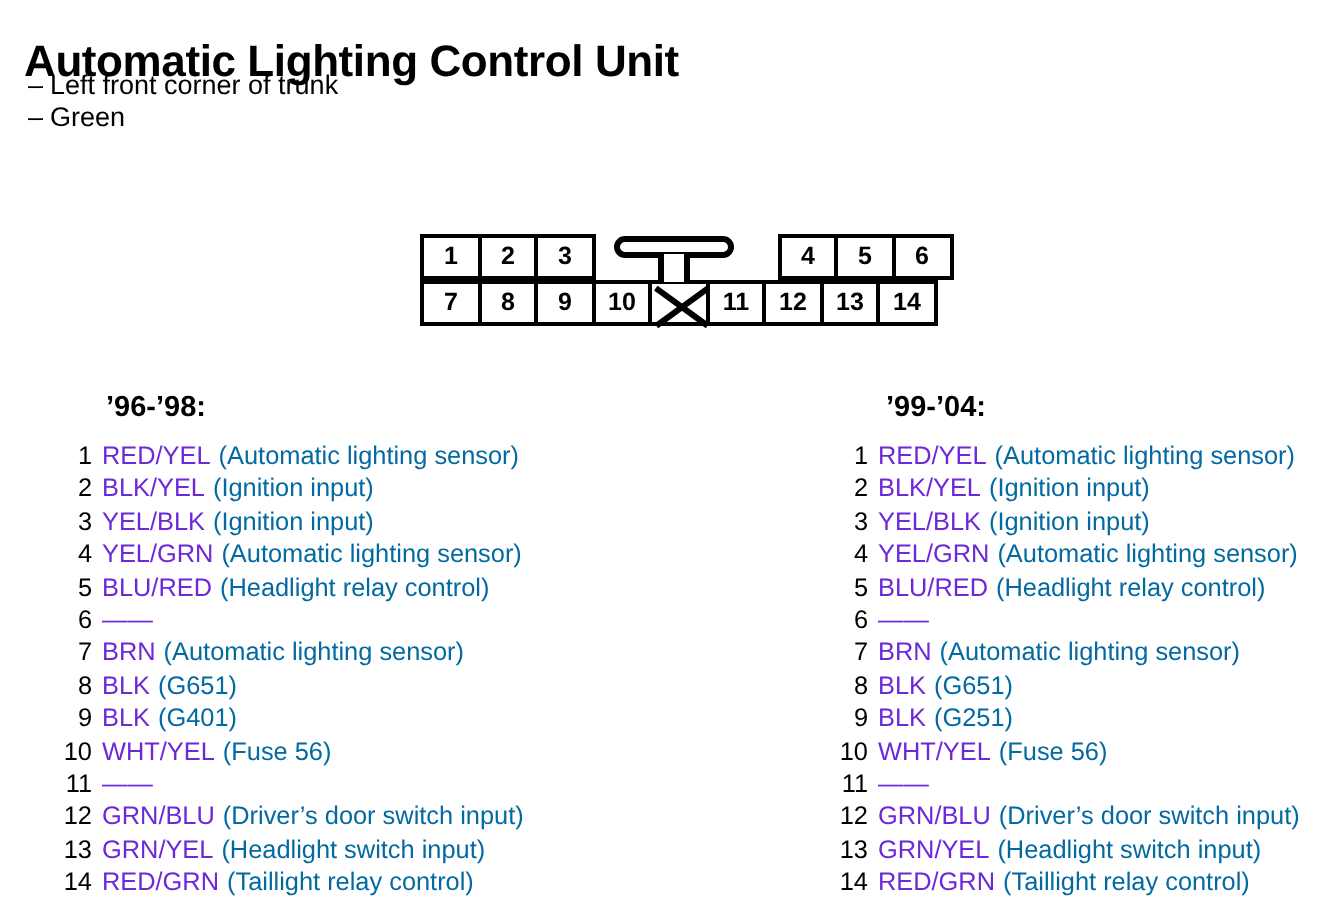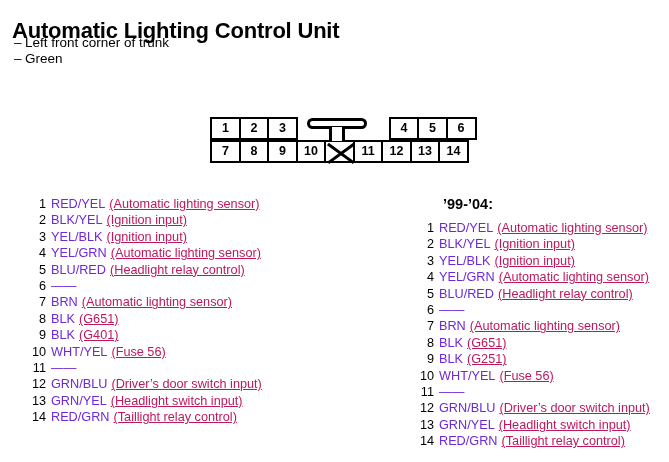--- a/index.html
+++ b/index.html
@@ -162,22 +162,21 @@
     width: 18px;
     text-align: right;
     margin-right: 5px;
     flex: none;
   }
   .pin-wire {
     color: #6d28d9;
     margin-right: 4px;
   }
   .pin-desc {
-    color: #be185d;
-    text-decoration: underline;
+    color: #0369a1;
   }
   .pin-desc:empty { display: none; }
 </style>
 </head>
 <body>
 
 <h1 id="page-title">Automatic Lighting Control Unit</h1>
 
 <div id="location-notes">
     <div class="note-line"><span class="dash">–</span><span>Left front corner of trunk</span></div>
@@ -205,20 +204,21 @@
       <div class="pin-cell">13</div>
       <div class="pin-cell">14</div>
     </div>
   <div id="latch-tab">
     <div class="latch-bar"></div>
     <div class="latch-stem"></div>
   </div>
 </div>
 
 <div id="column-left" class="pin-column">
+  <div class="column-header">’96-’98:</div>
   <ul class="pin-list">
       <li class="pin-item">
         <span class="pin-num">1</span>
         <span class="pin-wire">RED/YEL</span>
         <span class="pin-desc">(Automatic lighting sensor)</span>
       </li>
       <li class="pin-item">
         <span class="pin-num">2</span>
         <span class="pin-wire">BLK/YEL</span>
         <span class="pin-desc">(Ignition input)</span>

